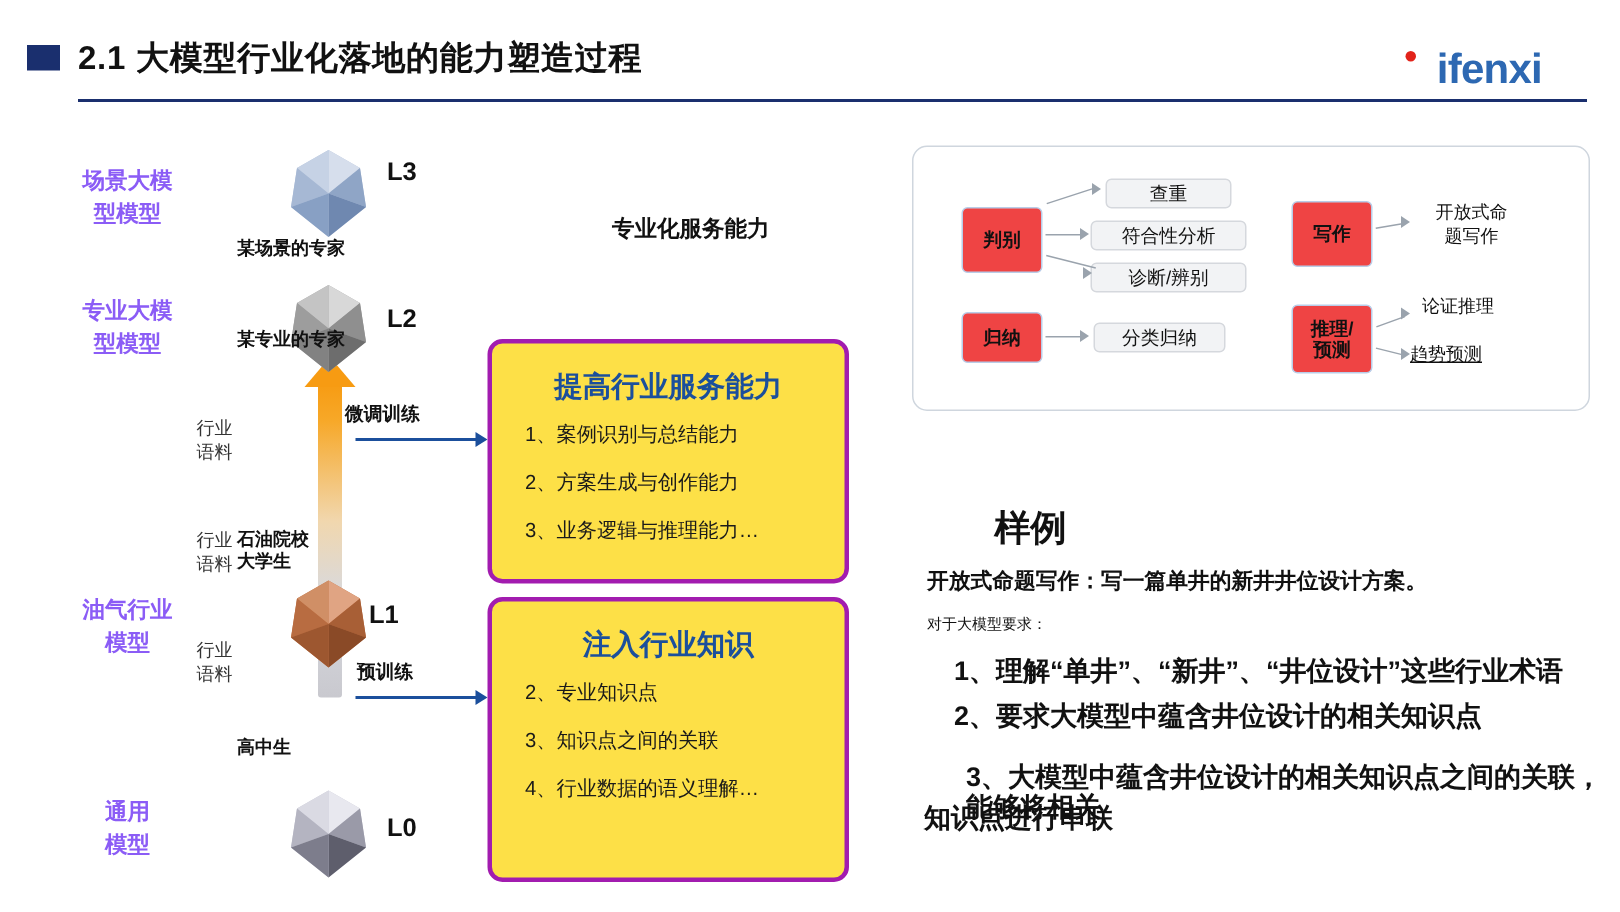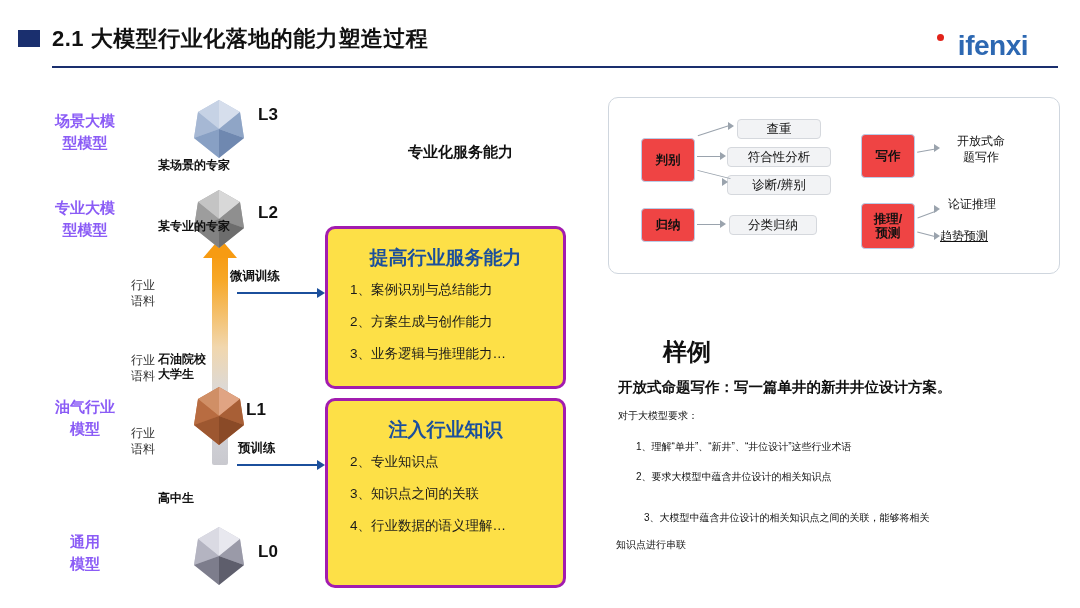--- a/index.html
+++ b/index.html
@@ -120,21 +120,21 @@
   .sample-title{
     position:absolute;left:618px;top:336px;font-size:24px;font-weight:bold;color:#111;margin-left:45px;
   }
   .sample-lead{
     position:absolute;left:618px;top:378px;font-size:14.5px;font-weight:bold;color:#111;
   }
   .sample-sub{
     position:absolute;left:618px;top:409px;font-size:10px;color:#111;
   }
   .sample-line{
-    position:absolute;font-size:10px;color:#111;line-height:20px;
+    position:absolute;font-size:18px;color:#111;line-height:20px;font-weight:bold;
   }
 </style>
 </head>
 <body>
 
 <div class="header">
   <div class="header-bar"></div>
   <div class="header-title">2.1 大模型行业化落地的能力塑造过程</div>
   <div class="header-rule"></div>
   <div class="logo"><span class="dot"></span><span>ifenxi</span></div>

